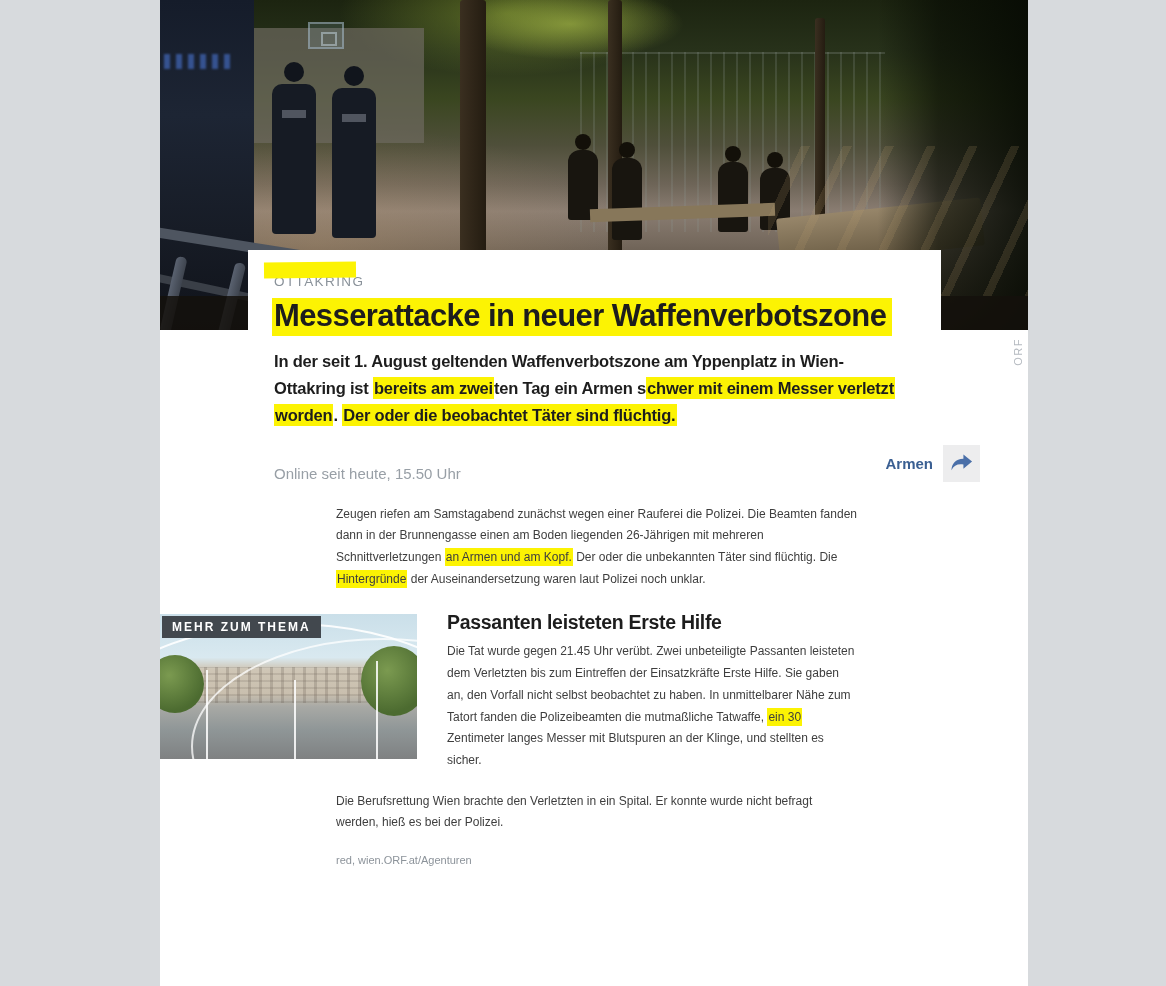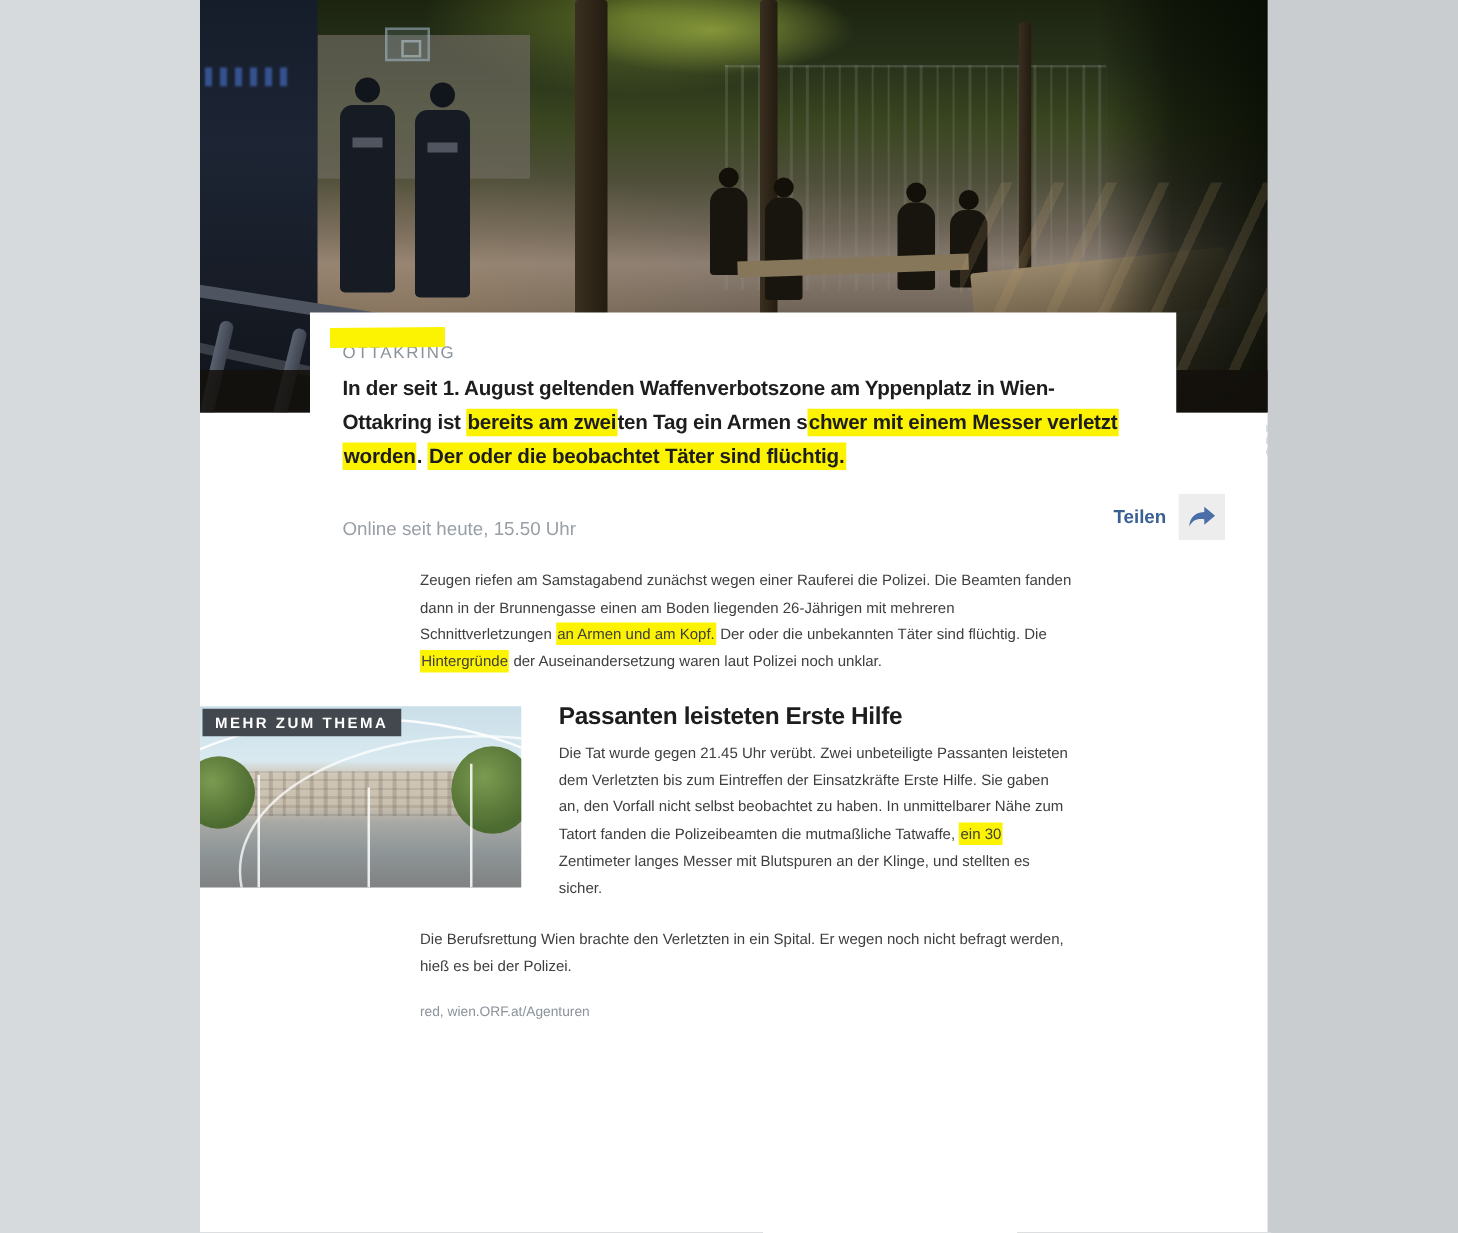--- a/index.html
+++ b/index.html
@@ -1,19 +1,19 @@
 <!DOCTYPE html>
 <html><head>
 <meta charset="utf-8">
 <style>
   * { margin:0; padding:0; box-sizing:border-box; }
   html,body { background:#c9cdd0; }
   body { font-family:"Liberation Sans", sans-serif; }
 
-  .page { position:relative; width:1014px; height:986px; background:#d7dadd; overflow:hidden; }
+  .page { position:relative; width:1166px; height:986px; background:#d7dadd; overflow:hidden; }
   .content { position:absolute; left:160px; top:0; width:868px; height:986px; background:#ffffff; }
 
   
   .hero { position:relative; width:868px; height:330px; overflow:hidden;
     background:
       radial-gradient(ellipse 240px 90px at 40% 4%, rgba(160,185,60,.45), transparent 70%),
       radial-gradient(ellipse 420px 160px at 18% 74%, rgba(205,165,115,.28), transparent 75%),
       linear-gradient(180deg,#1c2410 0%, #27311a 15%, #3a4620 30%, #4f4f3a 44%, #6e6558 56%, #8a7d72 64%, #74685c 74%, #52483c 86%, #2e2820 100%);
   }
   .hero .h-wall { position:absolute; left:94px; top:28px; width:170px; height:115px; background:#6e6a5f; opacity:.7; }
@@ -138,27 +138,28 @@
       <div class="h-rail2"></div>
       <div class="h-post q1"></div>
       <div class="h-post q2"></div>
       <div class="h-post q3"></div>
       <div class="h-bottom"></div>
     </div>
 
     <div class="card">
       <div class="mark-kicker"></div>
       <div class="kicker">OTTAKRING</div>
+      <h1 class="headline"><span class="hl-big">Messerattacke in neuer Waffenverbotszone</span></h1>
       <p class="lead"><span>In der seit 1. August geltenden Waffenverbotszone am Yppenplatz in Wien-Ottakring ist </span><span class="hl">bereits am zwei</span><span>ten Tag ein Armen s</span><span class="hl">chwer mit einem Messer verletzt worden</span><span>. </span><span class="hl">Der oder die beobachtet Täter sind flüchtig.</span></p>
     </div>
 
     <div class="meta">
       <span class="time">Online seit heute, 15.50 Uhr</span>
       <span class="share">
-        <span class="share-label">Teilen</span>
+        <span class="share-label">Armen</span>
         <span class="share-btn">
           <svg width="23" height="20" viewBox="0 0 24 20">
             <path d="M14 1 L23 8.5 L14 16 L14 11.5 C8 10.5 4 12.5 1.5 17.5 C1.8 11 5.5 5.8 14 5.5 Z" fill="#4a6fa8"></path>
           </svg>
         </span>
       </span>
     </div>
 
     <div class="body-col">
       <p class="para"><span>Zeugen riefen am Samstagabend zunächst wegen einer Rauferei die Polizei. Die Beamten fanden dann in der Brunnengasse einen am Boden liegenden 26-Jährigen mit mehreren Schnittverletzungen </span><span class="hl">an Armen und am Kopf.</span><span> Der oder die unbekannten Täter sind flüchtig. Die </span><span class="hl">Hintergründe</span><span> der Auseinandersetzung waren laut Polizei noch unklar.</span></p>
@@ -172,19 +173,19 @@
           <div class="t-arc a2"></div>
           <div class="t-post s1"></div>
           <div class="t-post s2"></div>
           <div class="t-post s3"></div>
           <span class="thumb-label">MEHR ZUM THEMA</span>
         </div>
       </figure>
 
       <h2 class="subhead">Passanten leisteten Erste Hilfe</h2>
       <p class="para"><span>Die Tat wurde gegen 21.45 Uhr verübt. Zwei unbeteiligte Passanten leisteten dem Verletzten bis zum Eintreffen der Einsatzkräfte Erste Hilfe. Sie gaben an, den Vorfall nicht selbst beobachtet zu haben. In unmittelbarer Nähe zum Tatort fanden die Polizeibeamten die mutmaßliche Tatwaffe, </span><span class="hl">ein 30</span><span> Zentimeter langes Messer mit Blutspuren an der Klinge, und stellten es sicher.</span></p>
-      <p class="para">Die Berufsrettung Wien brachte den Verletzten in ein Spital. Er wegen noch nicht befragt werden, hieß es bei der Polizei.</p>
+      <p class="para">Die Berufsrettung Wien brachte den Verletzten in ein Spital. Er konnte wurde nicht befragt werden, hieß es bei der Polizei.</p>
       <p class="byline">red, wien.ORF.at/Agenturen</p>
     </div>
 
     <div class="credit">ORF</div>
   </div>
 </div>
 
 </body></html>

